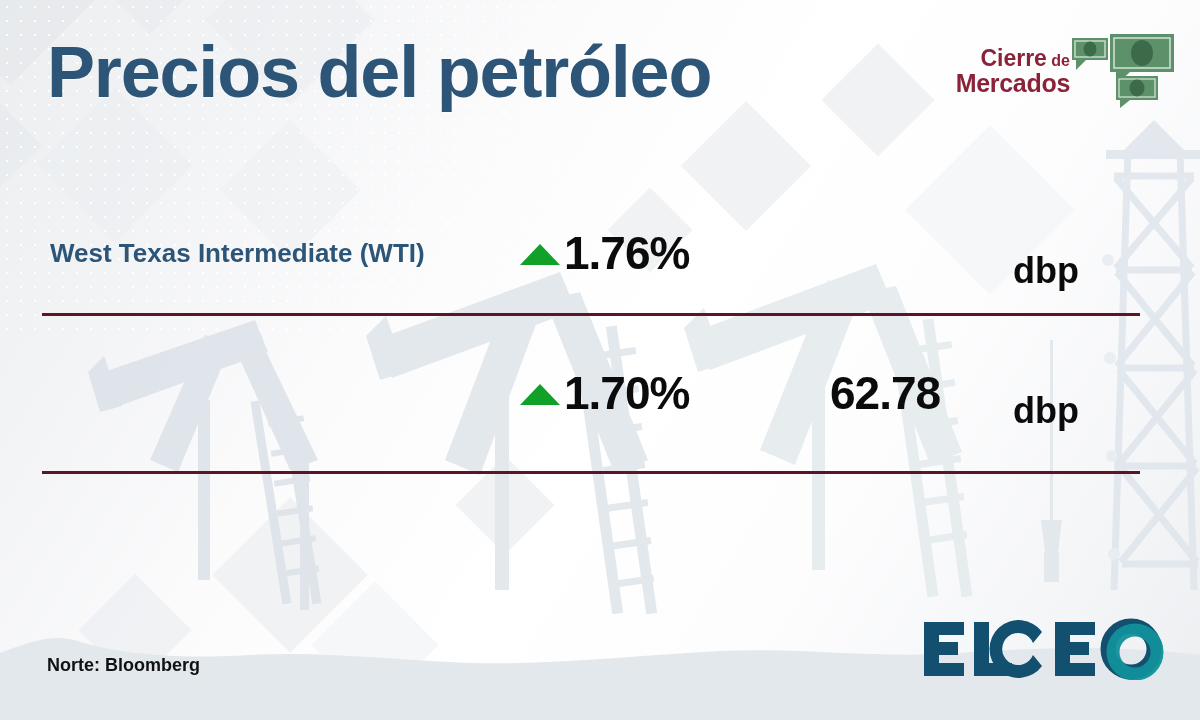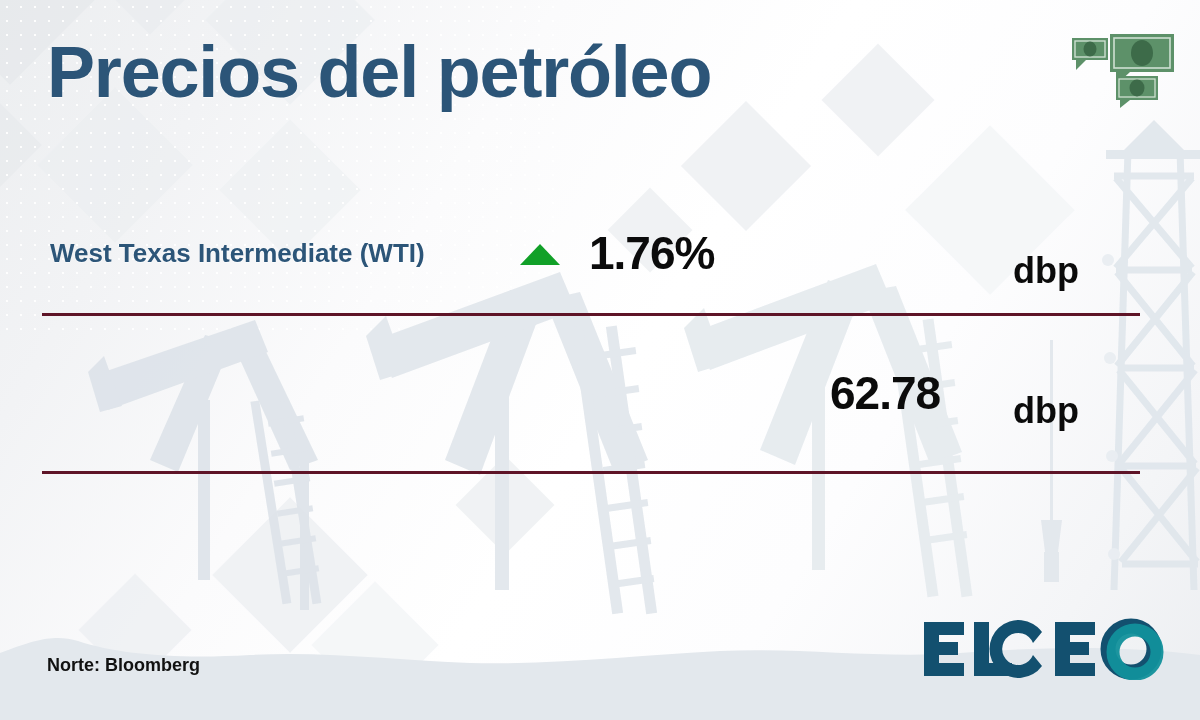--- a/index.html
+++ b/index.html
@@ -85,21 +85,21 @@
   .row-2 { top:358px; }
 
   .r-name {
     position:absolute; left:50px;
     font-size:26px; font-weight:bold; color:#2c5578;
     white-space:nowrap;
     text-shadow:0 1px 0 rgba(255,255,255,.5);
   }
   .r-change {
     position:absolute; left:520px;
-    display:flex; align-items:center; gap:29px;
+    display:flex; align-items:center; gap:4px;
   }
   .tri {
     width:0; height:0;
     border-left:20px solid transparent;
     border-right:20px solid transparent;
     border-bottom:21px solid #11a028;
     margin-top:3px;
   }
   .r-pct {
     font-size:46px; font-weight:bold; color:#0b0b0b; letter-spacing:-1px;
@@ -261,20 +261,24 @@
     <svg class="ground" viewBox="0 0 1200 105" preserveAspectRatio="none">
       <path d="M0 38 C40 22 58 20 78 26 C120 40 180 44 250 40 C330 36 400 46 470 48
                C560 50 640 40 720 36 C800 32 880 44 960 38 C1040 32 1120 30 1200 40
                L1200 105 L0 105 Z" fill="#e3e8ed"></path>
     </svg>
   </div>
 
   <div class="title">Precios del petróleo</div>
 
   <div class="cm-logo">
+    <div class="cm-text">
+      <div class="cm-l1"><span>Cierre</span><span class="de"> de</span></div>
+      <div class="cm-l2">Mercados</div>
+    </div>
     <svg class="bills" viewBox="0 0 108 78">
 
       <g>
         <rect x="2" y="8" width="36" height="22" fill="#5d9169"></rect>
         <rect x="5" y="11" width="30" height="16" fill="none" stroke="#cfe0d2" stroke-width="1.4"></rect>
         <ellipse cx="20" cy="19" rx="6.5" ry="7.5" fill="#3d6b49"></ellipse>
         <polygon points="6,30 6,40 16,30" fill="#5d9169"></polygon>
       </g>
 
       <g>
@@ -297,20 +301,24 @@
     <div class="r-name">West Texas Intermediate (WTI)</div>
     <div class="r-change">
       <div class="tri"></div>
       <div class="r-pct">1.76%</div>
     </div>
     <div class="r-unit">dbp</div>
   </div>
   <div class="divider div-1"></div>
 
   <div class="row row-2">
+    <div class="r-change">
+      <div class="tri"></div>
+      <div class="r-pct">1.70%</div>
+    </div>
     <div class="r-price">62.78</div>
     <div class="r-unit">dbp</div>
   </div>
   <div class="divider div-2"></div>
 
   <div class="source">Norte: Bloomberg</div>
 
   <div class="elceo">
     <svg width="250" height="62" viewBox="0 0 250 62">
       <g fill="#13506f">

